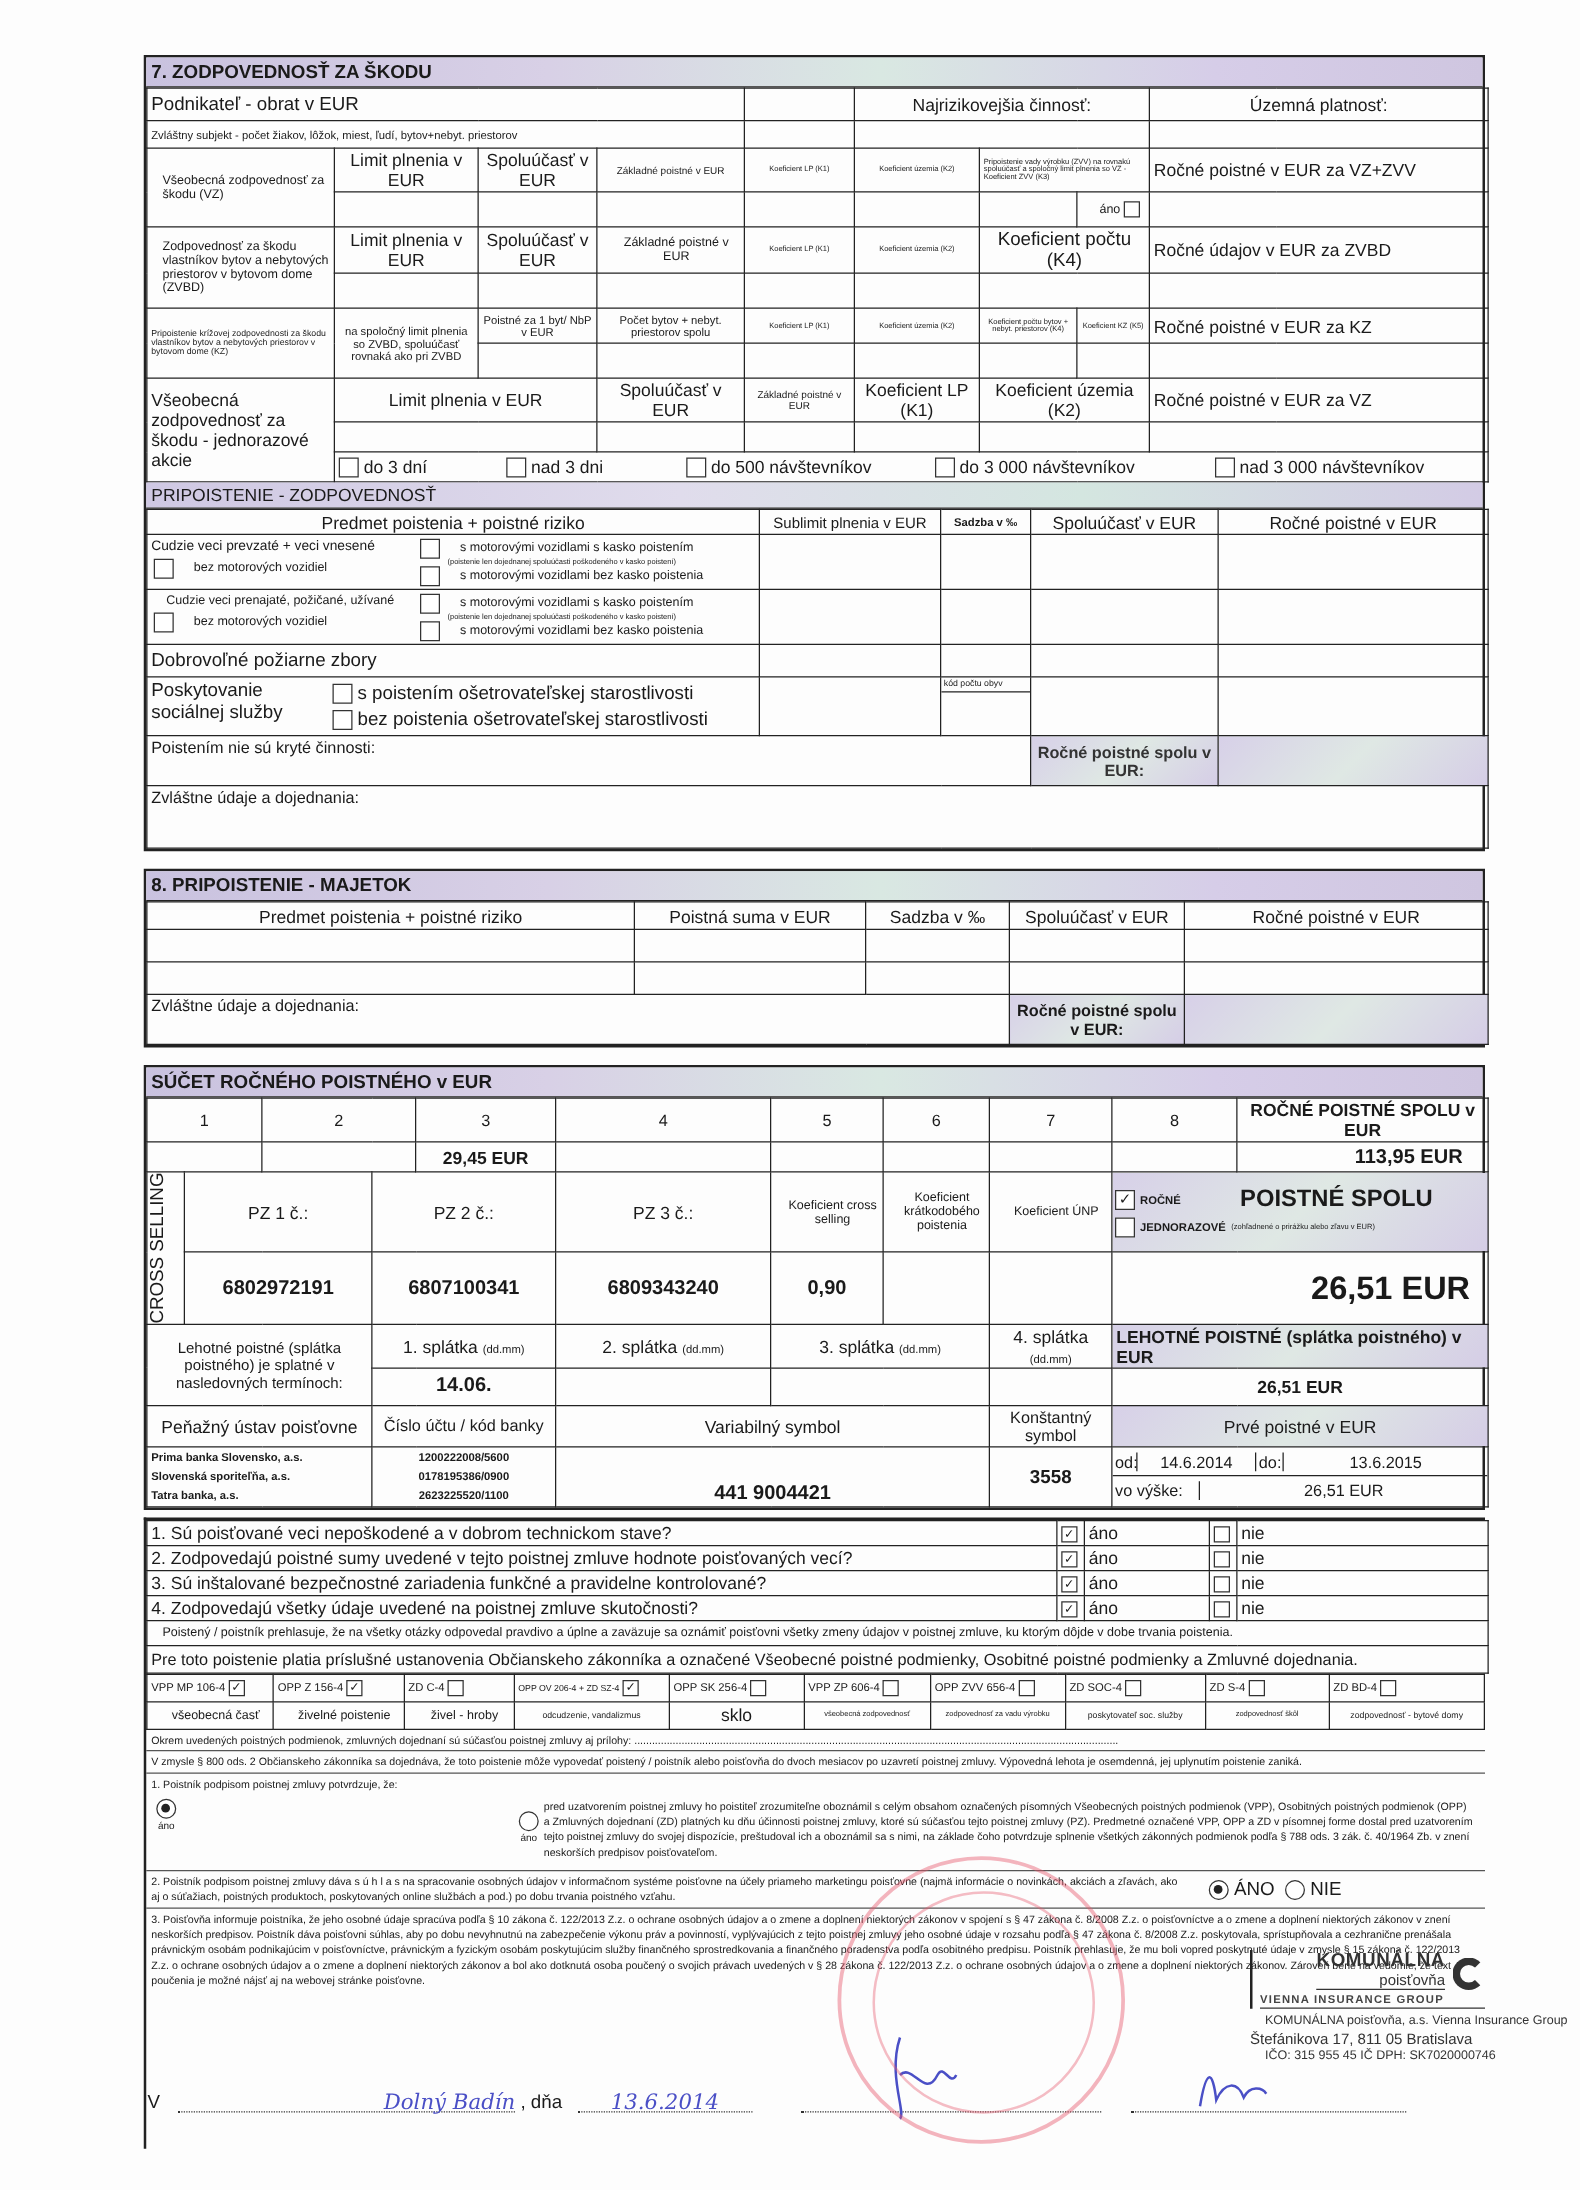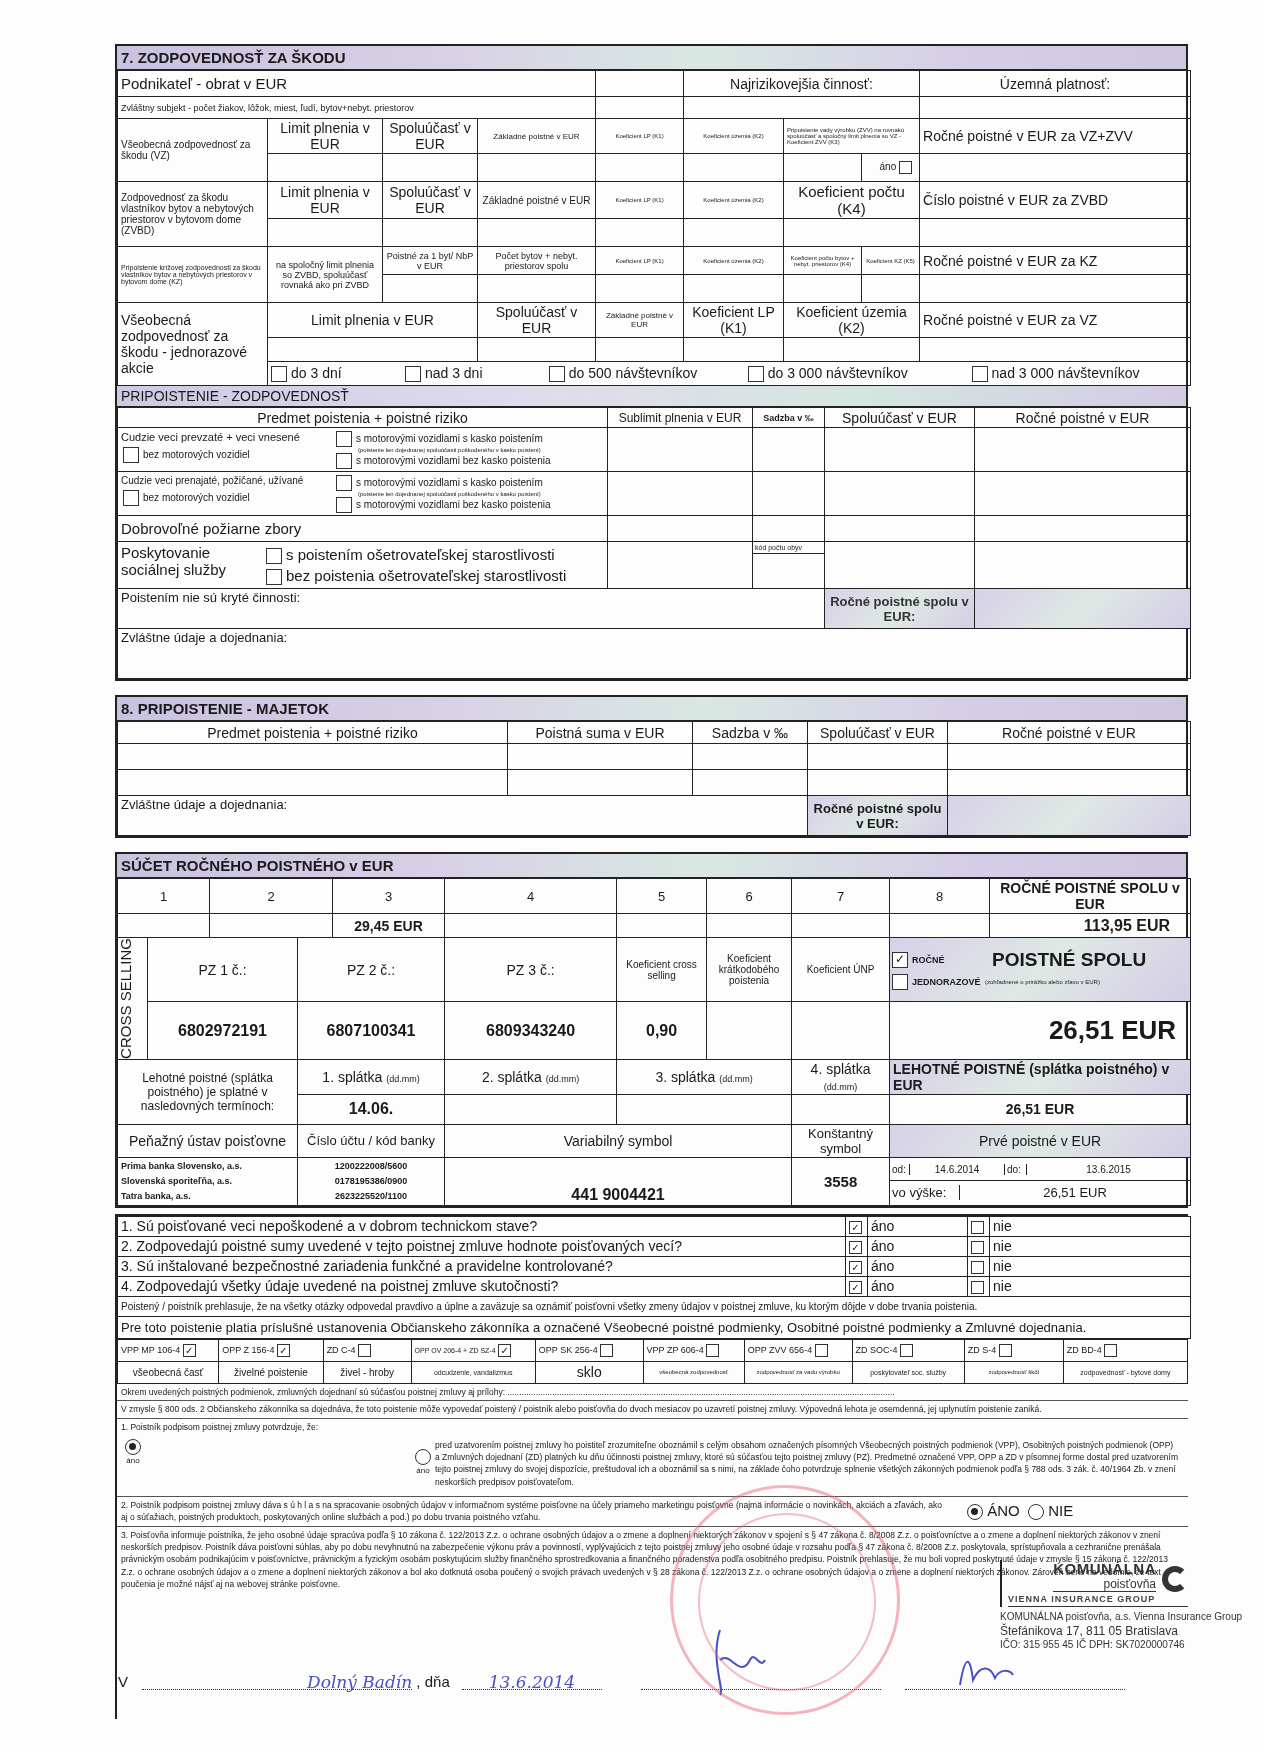--- a/index.html
+++ b/index.html
@@ -6,21 +6,21 @@
   body { width: 1264px; height: 1752px; background: #fdfdfd; font-family: "Liberation Sans", sans-serif; color: #1a1a1a; position: relative; overflow: hidden; }
   .page { position: absolute; left: 115px; top: 44px; width: 1073px; }
   table { border-collapse: collapse; width: 100%; table-layout: fixed; }
   td { border: 1.5px solid #222; padding: 1px 3px; vertical-align: middle; overflow: hidden; }
   .sec { border: 2.5px solid #222; margin-bottom: 14px; }
   .hdr { background: linear-gradient(90deg,#c9c2df 0%,#d8d0e6 30%,#d9e8e2 55%,#d6cde8 80%,#cfc6e0 100%); font-weight: bold; font-size: 15px; padding: 3px 4px; border-bottom: 1.5px solid #222; }
   .hdr-plain { background: linear-gradient(90deg,#cfc8e3 0%,#e0dcec 40%,#d4e6e0 70%,#d3cbe5 100%); font-size: 14px; padding: 2px 4px; }
   .c { text-align: center; }
   .r { text-align: right; }
   .b { font-weight: bold; }
-  .f16 { font-size: 16px; } .f15 { font-size: 15px; } .f14 { font-size: 14px; } .f13 { font-size: 13px; } .f12 { font-size: 12px; } .f11 { font-size: 14px; } .f10 { font-size: 10px; } .f9 { font-size: 9px; } .f8 { font-size: 8px; } .f7 { font-size: 7px; } .f6 { font-size: 6px; }
+  .f16 { font-size: 16px; } .f15 { font-size: 15px; } .f14 { font-size: 14px; } .f13 { font-size: 13px; } .f12 { font-size: 12px; } .f11 { font-size: 14px; } .f10 { font-size: 10px; padding-left: 12px; } .f9 { font-size: 9px; } .f8 { font-size: 8px; } .f7 { font-size: 7px; } .f6 { font-size: 6px; }
   .cb { display: inline-block; width: 16px; height: 16px; border: 1.5px solid #333; background: #fff; vertical-align: middle; text-align: center; line-height: 13px; font-size: 12px; margin-right: 4px; }
   .cb.sm { width: 13px; height: 13px; line-height: 11px; font-size: 10px; }
   .shade { background: linear-gradient(135deg,#d7d0e8,#dfe8e4,#d5cde6); }
   .radio { display: inline-block; width: 16px; height: 16px; border: 1.5px solid #333; border-radius: 50%; vertical-align: middle; position: relative; background: #fff; }
   .radio.on::after { content: ""; position: absolute; left: 3px; top: 3px; width: 7px; height: 7px; border-radius: 50%; background: #222; }
   .legal { font-size: 8.5px; line-height: 1.45; padding: 2px 4px; }
   .vert { writing-mode: vertical-rl; transform: rotate(180deg); font-size: 15px; line-height: 1.1; }
   .hand { color: #4a4fc6; font-family: "DejaVu Serif", serif; font-style: italic; font-size: 17px; }
   .dots { display: inline-block; border-bottom: 1.5px dotted #333; height: 18px; vertical-align: bottom; }
   .stamp { position: absolute; left: 670px; top: 1485px; width: 230px; height: 230px; border: 3px solid rgba(230,90,110,0.45); border-radius: 50%; }
@@ -81,21 +81,21 @@
         <td colspan="2"></td>
       </tr>
       <tr style="height:28px">
         <td rowspan="2" class="f10">Zodpovednosť za škodu vlastníkov bytov a nebytových priestorov v bytovom dome (ZVBD)</td>
         <td class="c f11">Limit plnenia v EUR</td>
         <td class="c f11">Spoluúčasť v EUR</td>
         <td class="c f10">Základné poistné v EUR</td>
         <td class="c f6">Koeficient LP (K1)</td>
         <td class="c f6">Koeficient územia (K2)</td>
         <td colspan="2" class="c f15">Koeficient počtu (K4)</td>
-        <td colspan="2" class="f14">Číslo poistné v EUR za ZVBD</td>
+        <td colspan="2" class="f14">Ročné údajov v EUR za ZVBD</td>
       </tr>
       <tr style="height:28px">
         <td></td>
             <td></td>
             <td></td>
             <td></td>
             <td></td>
             <td colspan="2"></td>
             <td colspan="2"></td>
       </tr>
@@ -378,21 +378,21 @@
           <div>Tatra banka, a.s.</div>
         </td>
         <td colspan="3" class="c f9 b" style="line-height:15px">
           <div>1200222008/5600</div>
           <div>0178195386/0900</div>
           <div>2623225520/1100</div>
         </td>
         <td colspan="4" class="c b f16" style="vertical-align:bottom">441 9004421</td>
         <td class="c b f15">3558</td>
         <td colspan="2" style="padding:0">
-          <div style="display:flex;border-bottom:1.5px solid #222;height:22px;align-items:center;font-size:10px">
+          <div style="display:flex;border-bottom:1.5px solid #222;height:22px;align-items:center;font-size:13px">
             <span style="width:20px;border-right:1.5px solid #222;padding-left:2px">od:</span>
             <span style="width:95px;text-align:center;border-right:1.5px solid #222">14.6.2014</span>
             <span style="width:22px;border-right:1.5px solid #222;padding-left:2px">do:</span>
             <span style="flex:1;text-align:center">13.6.2015</span>
           </div>
           <div style="display:flex;height:22px;align-items:center;font-size:13px">
             <span style="width:70px;border-right:1.5px solid #222;padding-left:2px">vo výške:</span>
             <span style="flex:1;text-align:center">26,51 EUR</span>
           </div>
         </td>

